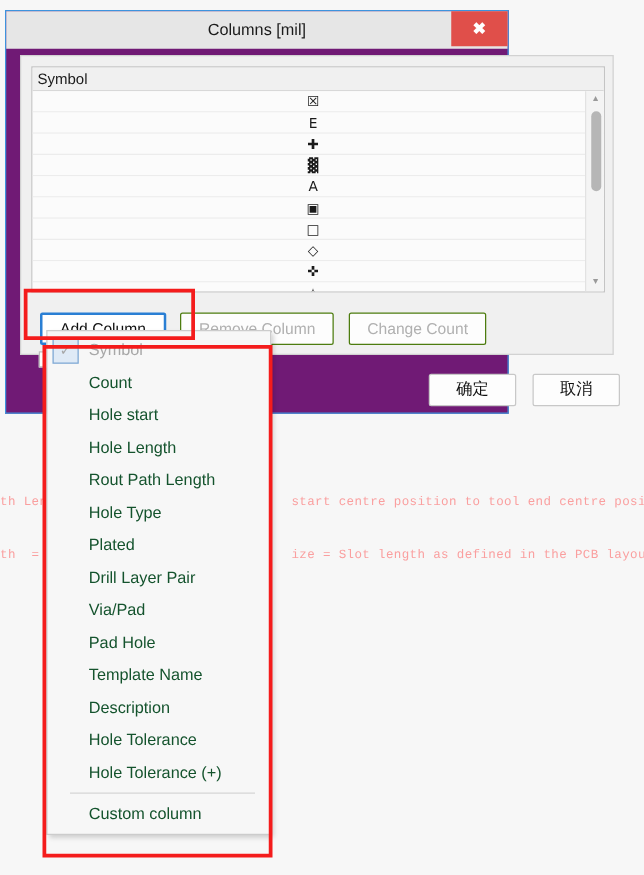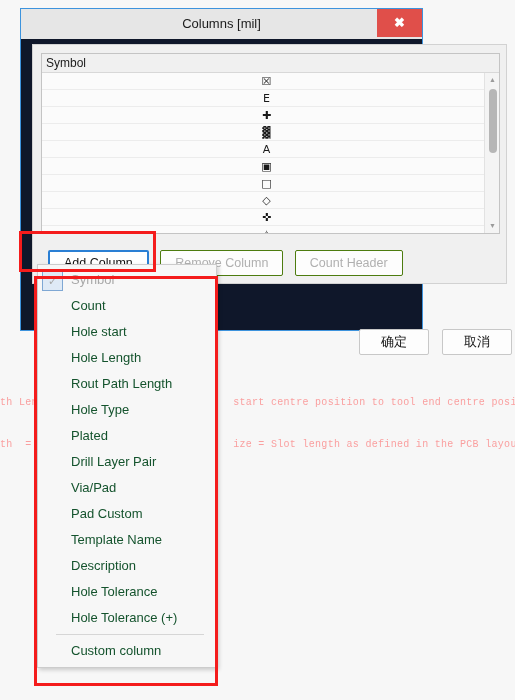--- a/index.html
+++ b/index.html
@@ -23,23 +23,23 @@
     line-height: 14px;
     color: #fa9f9f;
     white-space: pre;
     letter-spacing: 0.3px;
   }
   .bg-text .ln { display: block; }
 
   
   .dialog {
     position: absolute;
-    left: 20px; top: 8px;
+    left: 4px; top: 8px;
     width: 403px; height: 323px;
-    background: #0f172a;
+    background: #701a75;
     border: 1px solid #3d93dd;
   }
   .titlebar {
     position: relative;
     height: 30px;
     background: #e6e6e6;
   }
   .title-text {
     position: absolute;
     left: 0; right: 0; top: 0;
@@ -176,21 +176,20 @@
     width: 70px; height: 26px;
     background: #fdfdfd;
     border: 1px solid #c8c8c8;
     border-radius: 2px;
     font-size: 13px;
     color: #101010;
     line-height: 24px;
     text-align: center;
     cursor: pointer;
     font-family: "DejaVu Sans", sans-serif;
-    margin-top: 30px;
   }
   .footer-btn.ok     { left: 338px; top: 290px; }
   .footer-btn.cancel { left: 421px; top: 290px; }
 
   
   .menu {
     position: absolute;
     left: 37px; top: 264px;
     width: 180px;
     background: #f7f7f7;
@@ -273,42 +272,42 @@
       <div class="vscroll">
         <div class="arrow up">▲</div>
         <div class="thumb"></div>
         <div class="arrow down">▼</div>
       </div>
     </div>
 
     <div class="btnrow">
       <span class="btn enabled">Add Column</span>
       <span class="btn">Remove Column</span>
-      <span class="btn">Count Header</span>
+      <span class="btn">Change Count</span>
     </div>
 
     <div class="chkrow">
       <span class="chkbox"></span>
     </div>
 
     <div class="footer-btn ok">确定</div>
     <div class="footer-btn cancel">取消</div>
   </div>
 
   <div class="menu">
       <div class="menu-item disabled"><span class="check">✓</span><span>Symbol</span></div>
       <div class="menu-item"><span>Count</span></div>
       <div class="menu-item"><span>Hole start</span></div>
       <div class="menu-item"><span>Hole Length</span></div>
       <div class="menu-item"><span>Rout Path Length</span></div>
       <div class="menu-item"><span>Hole Type</span></div>
       <div class="menu-item"><span>Plated</span></div>
       <div class="menu-item"><span>Drill Layer Pair</span></div>
       <div class="menu-item"><span>Via/Pad</span></div>
-      <div class="menu-item"><span>Pad Custom</span></div>
+      <div class="menu-item"><span>Pad Hole</span></div>
       <div class="menu-item"><span>Template Name</span></div>
       <div class="menu-item"><span>Description</span></div>
       <div class="menu-item"><span>Hole Tolerance</span></div>
       <div class="menu-item"><span>Hole Tolerance (+)</span></div>
       <div class="menu-sep"></div>
       <div class="menu-item"><span>Custom column</span></div>
     </div>
 
   <div class="annot a1"></div>
   <div class="annot a2"></div>

